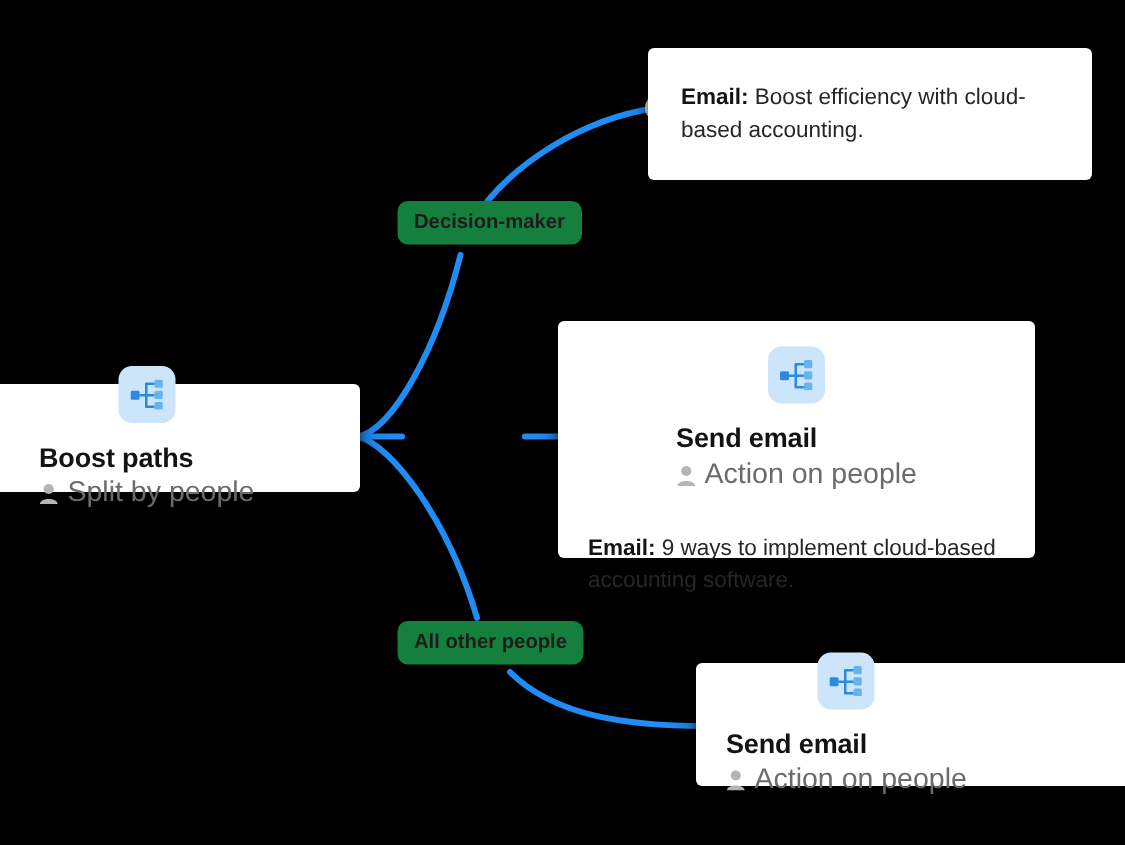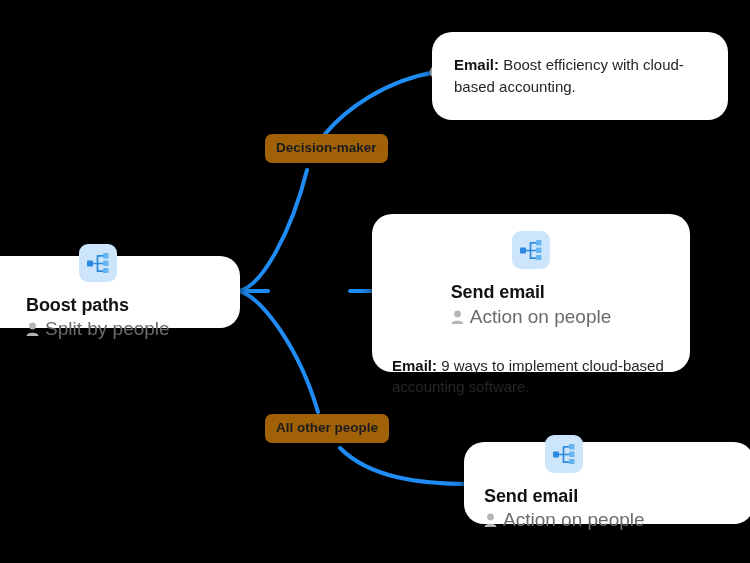--- a/index.html
+++ b/index.html
@@ -27,21 +27,21 @@
     position: absolute;
     left: 0; top: 0;
     width: 750px; height: 563px;
     pointer-events: none;
   }
 
   
   .node {
     position: absolute;
     background: #ffffff;
-    border-radius: 20px;
+    border-radius: 4px;
     box-sizing: border-box;
     box-shadow: 0 6px 16px rgba(0,0,0,0.55),
                 0 2px 5px rgba(0,0,0,0.45);
   }
 
   .node-head {
     display: flex;
     align-items: center;
     gap: 13px;
     flex-direction: column;
@@ -143,21 +143,21 @@
     width: 290px;
     height: 82px;
     padding: 0 20px;
     display: flex;
     align-items: center;
   }
 
   
   .pill {
     position: absolute;
-    background: #a16207;
+    background: #15803d;
     border-radius: 7px;
     font-size: 13.5px;
     font-weight: bold;
     color: #1c1c1c;
     padding: 7px 11px 8px 11px;
     white-space: nowrap;
     line-height: 1;
     box-shadow: 0 1px 3px rgba(0,0,0,0.4);
   }
   #pill-decision { left: 265px; top: 134px; }

